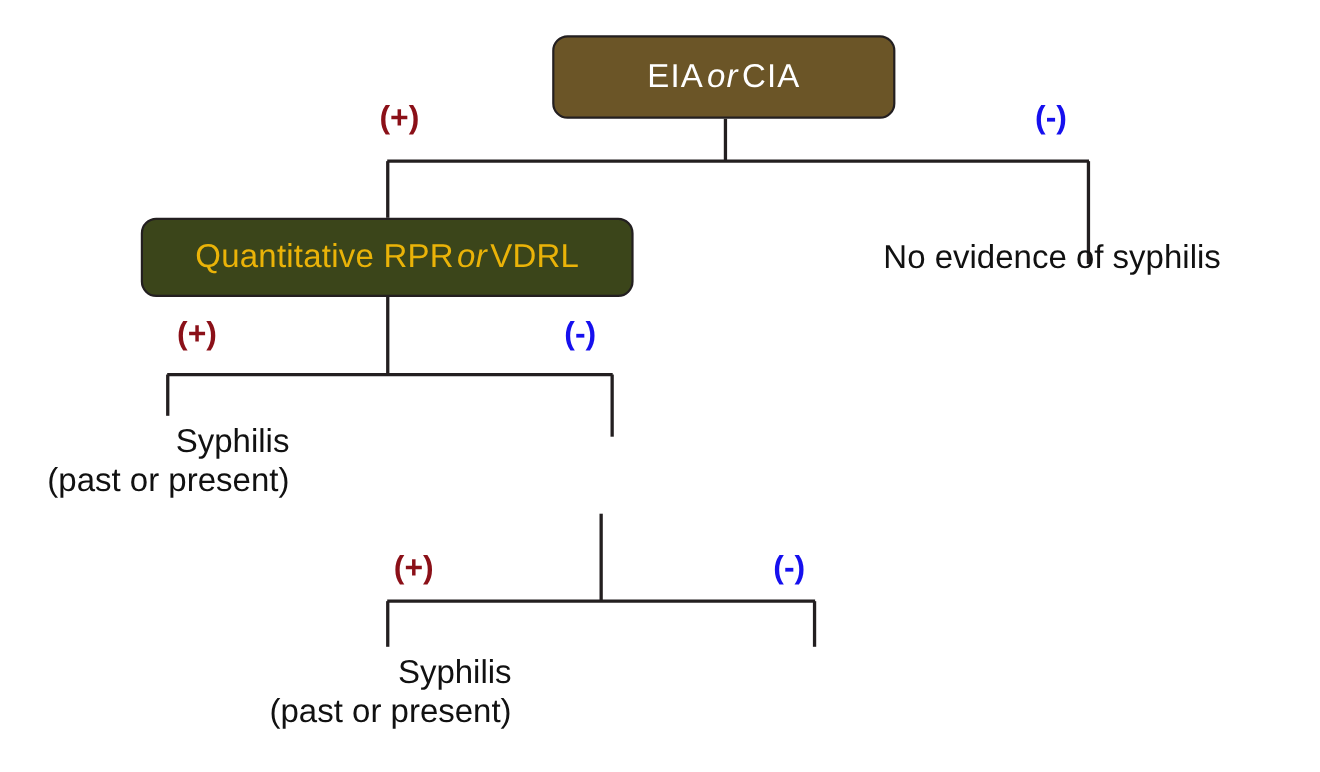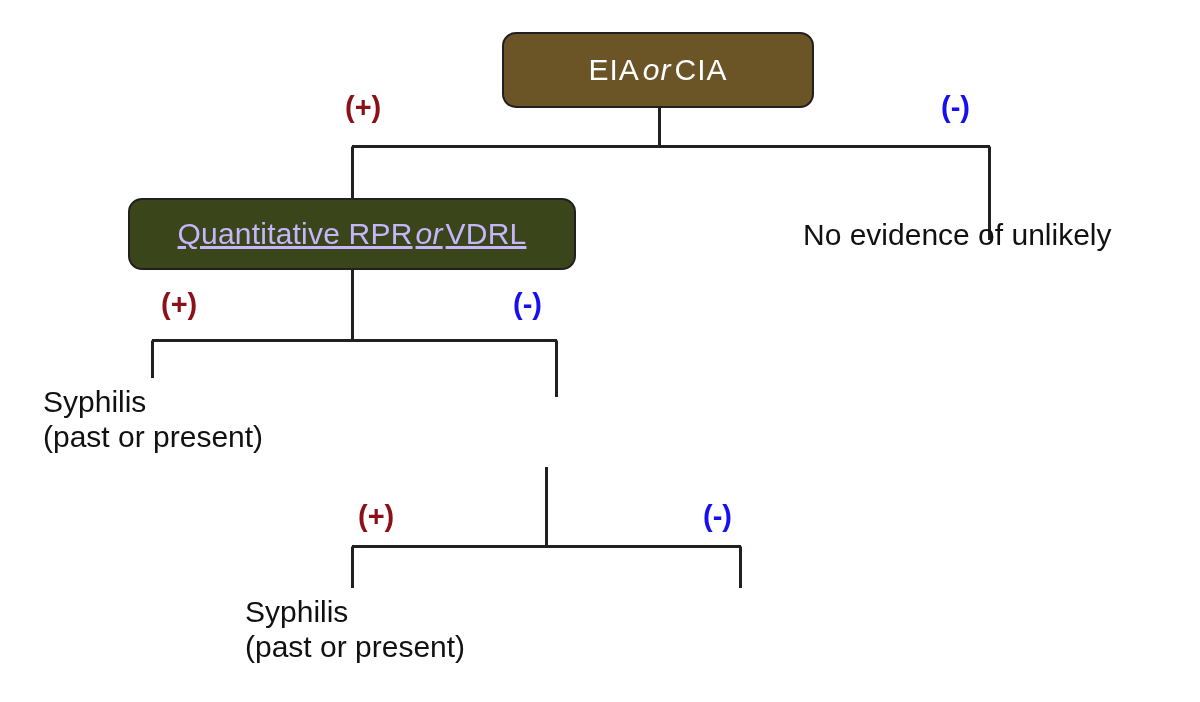--- a/index.html
+++ b/index.html
@@ -97,21 +97,21 @@
   
   .outcome {
     position: absolute;
     font-size: 30px;
     line-height: 1.15;
     color: #111111;
     white-space: nowrap;
     z-index: 2;
   }
   .outcome .line { display: block; }
-  .outcome.center .line { text-align: left; }
+  .outcome.center .line { text-align: right; }
 
   #out-noevidence { left: 803px; top: 218px; }
   #out-syph-left  { left: 43px;  top: 385px; }
   #out-syph-bot   { left: 245px; top: 595px; }
   #out-unlikely   { left: 610px; top: 595px; }
 </style>
 </head>
 <body style="background: rgb(255, 255, 255);">
 
 <div id="canvas" style="background: rgb(255, 255, 255);">
@@ -133,36 +133,36 @@
       <path d="M 352 546.5 L 741 546.5"></path>
       <path d="M 352.5 546.5 L 352.5 588"></path>
       <path d="M 740.5 546.5 L 740.5 588"></path>
     </g>
   </svg>
 
   <div class="node-box" id="box-eia" style="background: rgb(107, 85, 39); color: rgb(255, 255, 255);">
     <span class="label"><span>EIA</span><span class="em">or</span><span>CIA</span></span>
   </div>
 
-  <div class="node-box" id="box-rpr" style="background: rgb(59, 69, 26); color: #c4b5fd; text-decoration: underline;">
+  <div class="node-box" id="box-rpr" style="background: rgb(59, 69, 26); color: #eab308;">
     <span class="label"><span>Quantitative RPR</span><span class="em">or</span><span>VDRL</span></span>
   </div>
 
 
   <div class="sign pos" id="sign-l1-pos" style="color: rgb(139, 16, 24);">(+)</div>
   <div class="sign neg" id="sign-l1-neg" style="color: rgb(22, 16, 238);">(-)</div>
 
   <div class="sign pos" id="sign-l2-pos" style="color: rgb(139, 16, 24);">(+)</div>
   <div class="sign neg" id="sign-l2-neg" style="color: rgb(22, 16, 238);">(-)</div>
 
   <div class="sign pos" id="sign-l3-pos" style="color: rgb(139, 16, 24);">(+)</div>
   <div class="sign neg" id="sign-l3-neg" style="color: rgb(22, 16, 238);">(-)</div>
 
   <div class="outcome" id="out-noevidence">
-    <span class="line">No evidence of unlikely</span>
+    <span class="line">No evidence of syphilis</span>
   </div>
 
   <div class="outcome center" id="out-syph-left">
     <span class="line">Syphilis</span>
     <span class="line">(past or present)</span>
   </div>
 
   <div class="outcome center" id="out-syph-bot">
     <span class="line">Syphilis</span>
     <span class="line">(past or present)</span>

